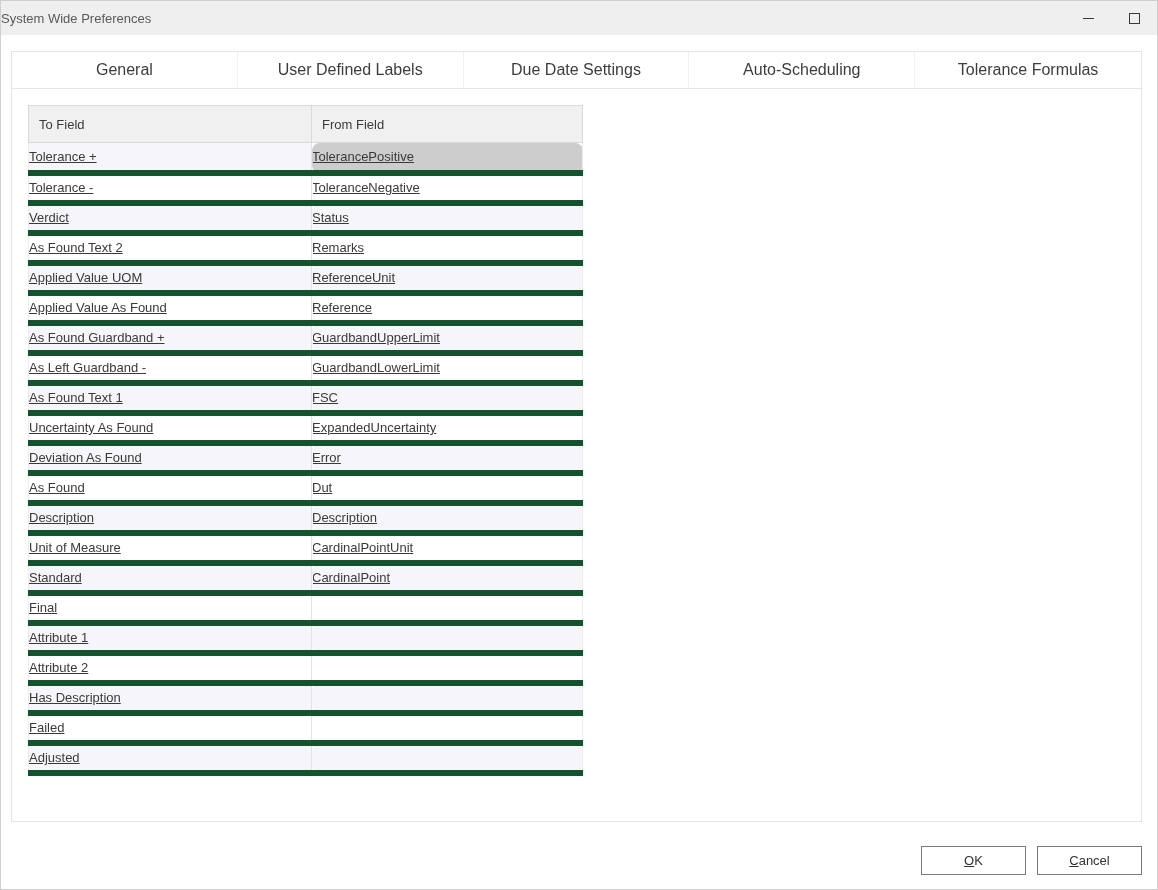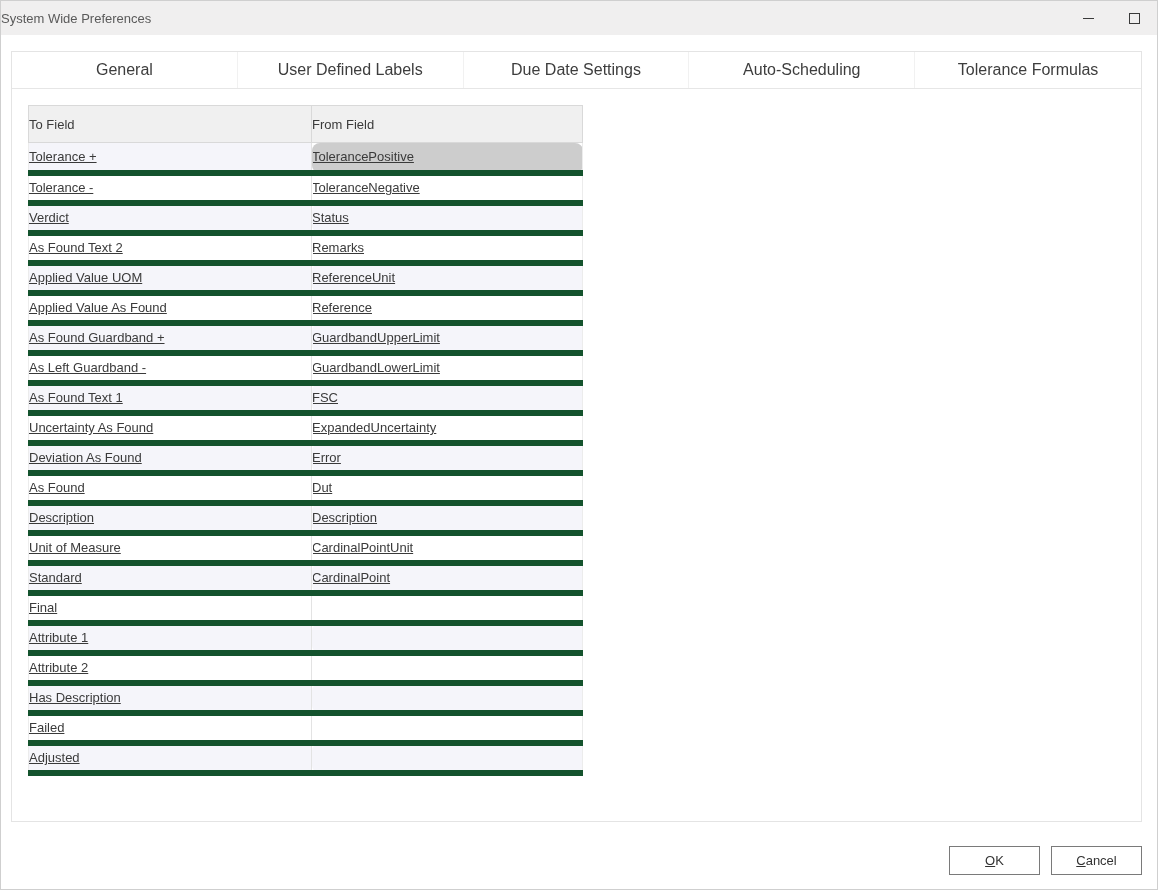--- a/index.html
+++ b/index.html
@@ -51,41 +51,41 @@
   .tab:last-child { border-right: none; }
   .tab.selected { box-shadow: inset 0 -3px 0 var(--accent, #53478f); color: #222; }
   
   .grid-wrap { margin: 16px 0 0 16px; }
   table.grid { border-collapse: collapse; font-size: 13px; color: #3a3a3a; table-layout: fixed; }
   .grid th {
     width: 283px; height: 37px;
     background: #f0f0f0;
     border: 1px solid #d9d9d9;
     font-weight: normal; text-align: left;
-    font-size: 13px; color: #3a3a3a;
+    padding-left: 10px; font-size: 13px; color: #3a3a3a;
   }
   .grid th + th { width: 271px; }
   .grid td {
     height: 30px; padding-left: 0;
     border-bottom: 6px solid #14532d;
     overflow: hidden; white-space: nowrap; text-decoration: underline;
   }
   .grid td:first-child { border-left: 1px solid #ececec; }
   .grid td:last-child { border-right: 1px solid #ececec; border-radius: 8px; }
   .grid td + td { border-left: 1px solid #e3e3e3; }
   .grid tbody tr:nth-child(odd) { background: var(--alt-bg, #f5f5fa); }
   .grid tbody tr:nth-child(even) { background: #ffffff; }
   .grid td.selected-cell { background: var(--sel-bg, #cdcdcd); }
   
   .footer {
     position: absolute; right: 15px; bottom: 14px;
     display: flex; gap: 11px;
   }
   .btn {
-    width: 91px; height: 29px;
+    width: 105px; height: 29px;
     background: #ffffff;
     border: 1px solid #7a7a7a;
     font-family: inherit; font-size: 13px; color: #333;
     cursor: pointer;
   }
 </style>
 </head>
 <body>
 
 <div class="window">

